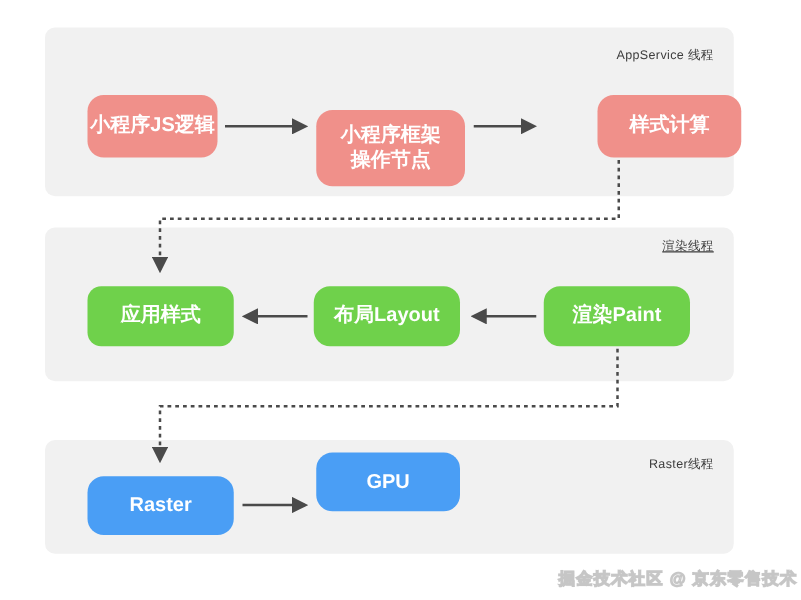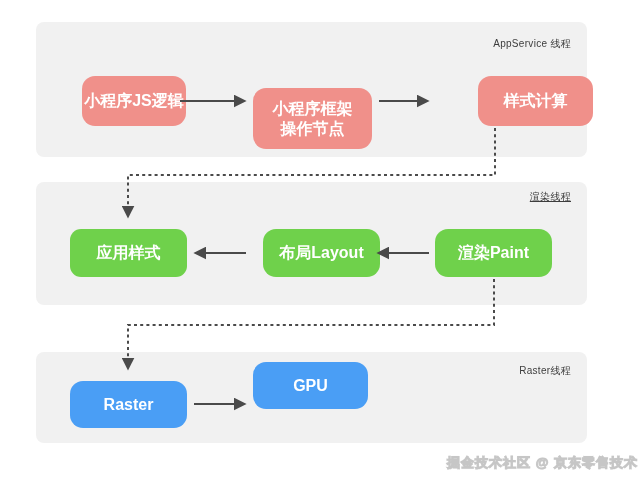--- a/index.html
+++ b/index.html
@@ -16,26 +16,26 @@
   .band-raster .band-label{top:12px;}
 
   .node{position:absolute;display:flex;align-items:center;justify-content:center;
         border-radius:13px;color:#ffffff;font-size:16px;font-weight:bold;
         text-align:center;line-height:1.25;white-space:pre-line;}
   .node-pink{background:#f0908a;}
   .node-green{background:#6fd14b;}
   .node-blue{background:#4a9ef5;}
 
   
-  .n-js{left:70px;top:76px;width:104px;height:50px;margin-left:12px;}
+  .n-js{left:70px;top:76px;width:104px;height:50px;}
   .n-framework{left:253px;top:88px;width:119px;height:61px;}
   .n-style{left:436px;top:76px;width:115px;height:50px;margin-left:42px;}
   
   .n-apply{left:70px;top:229px;width:117px;height:48px;border-radius:11px;}
-  .n-layout{left:263px;top:229px;width:117px;height:48px;}
+  .n-layout{left:251px;top:229px;width:117px;height:48px;}
   .n-paint{left:435px;top:229px;width:117px;height:48px;}
   
   .n-rasterize{left:70px;top:381px;width:117px;height:47px;}
   .n-gpu{left:253px;top:362px;width:115px;height:47px;}
 
   .arrows{position:absolute;left:0;top:0;width:641px;height:480px;pointer-events:none;}
 
   .watermark{position:absolute;right:3px;bottom:8px;font-size:13px;font-weight:bold;
              color:#fbfbfb;-webkit-text-stroke:1px #c6c6c6;
              text-shadow:0 0 1px #cfcfcf;letter-spacing:1px;white-space:nowrap;}

